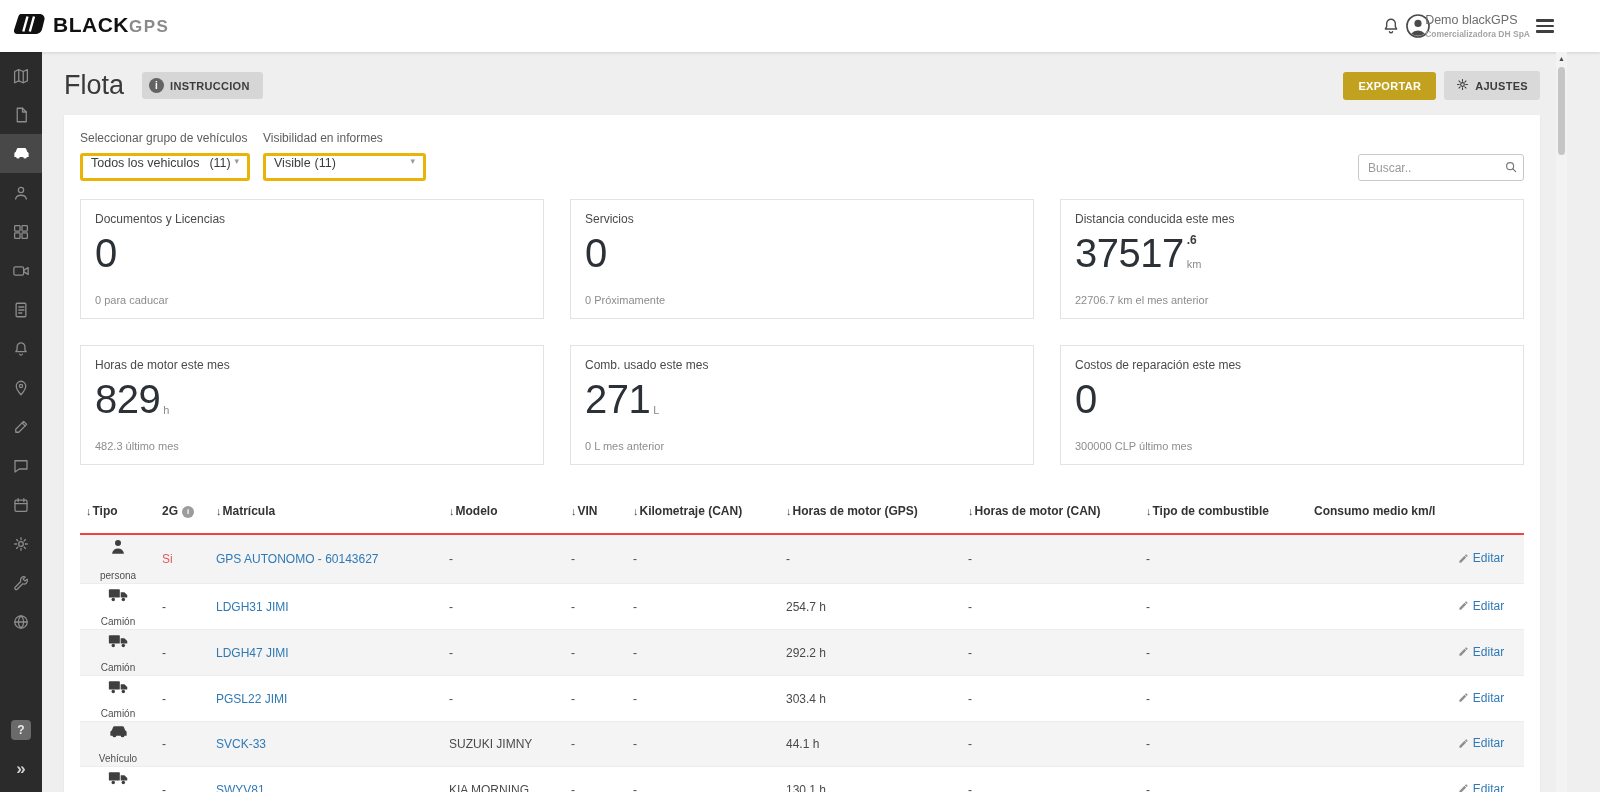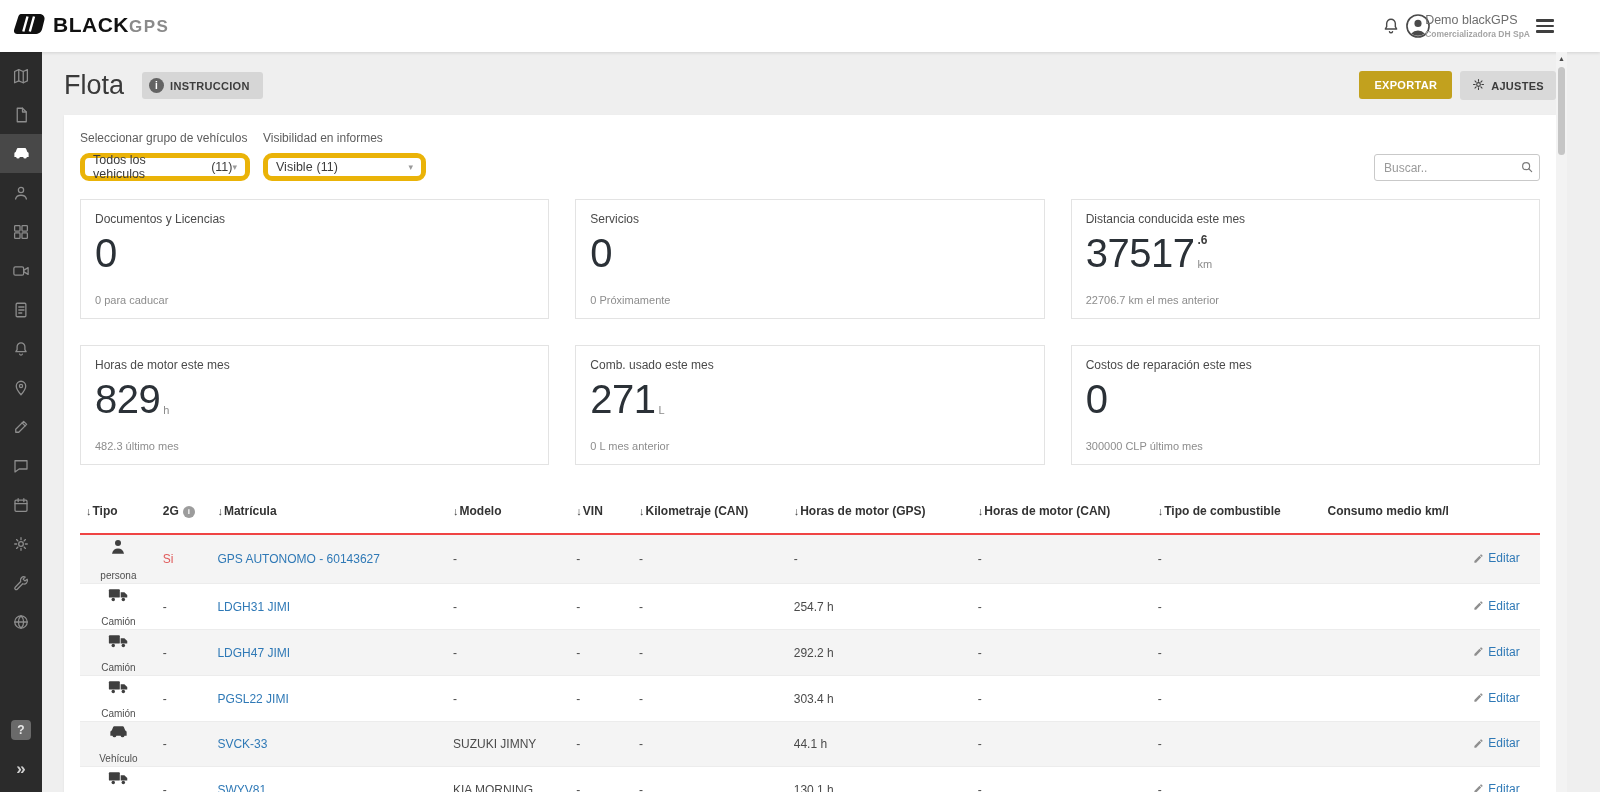--- a/index.html
+++ b/index.html
@@ -22,38 +22,38 @@
   
   .sidebar{position:absolute;top:52px;left:0;bottom:0;width:42px;background:#2b2b2b;display:flex;flex-direction:column;z-index:20;}
   .side-items{display:flex;flex-direction:column;padding-top:4px;}
   .side-item{width:42px;height:39px;display:flex;align-items:center;justify-content:center;color:#8d8d8d;cursor:pointer;}
   .side-item.active{background:#484848;color:#fff;}
   .sidebar-bottom{margin-top:auto;display:flex;flex-direction:column;padding-bottom:4px;}
   .help-box{width:20px;height:20px;border-radius:4px;background:#6a6a6a;color:#e9e9e9;font-size:12px;font-weight:700;display:flex;align-items:center;justify-content:center;}
   .expand-glyph{color:#cfcfcf;font-size:17px;font-weight:700;line-height:1;}
 
   
-  .main{position:absolute;top:52px;left:42px;width:1558px;height:740px;padding:12px 44px 0 22px;overflow:hidden;}
+  .main{position:absolute;top:52px;left:42px;width:1558px;height:740px;padding:12px 60px 0 22px;overflow:hidden;}
   .title-row{display:flex;align-items:center;justify-content:space-between;margin:6px 0 14px;}
   .title-left{display:flex;align-items:center;gap:18px;}
   .page-title{font-size:27px;font-weight:500;color:#3a3a3a;}
   .btn{border:none;cursor:pointer;font-family:inherit;border-radius:3px;font-weight:700;font-size:11px;letter-spacing:.3px;display:inline-flex;align-items:center;gap:6px;}
   .btn-instruction{background:#d6d6d6;color:#3c3c3c;padding:6px 13px 6px 7px;}
   .info-circle{width:15px;height:15px;border-radius:50%;background:#636363;color:#fff;font-size:10px;font-weight:700;display:inline-flex;align-items:center;justify-content:center;font-style:normal;}
-  .title-right{display:flex;gap:8px;align-items:flex-start;}
+  .title-right{display:flex;gap:8px;align-items:center;}
   .btn-export{background:#c2a11e;color:#fff;padding:8px 15px;}
   .btn-settings{background:#d9d9d9;color:#3c3c3c;padding:7px 12px;}
 
   .panel{background:#fff;box-shadow:0 1px 2px rgba(0,0,0,.07);padding:16px;min-height:720px;}
 
   
   .filters{display:flex;align-items:flex-end;}
   .filter-group{display:flex;flex-direction:column;margin-right:13px;}
   .filter-label{font-size:12px;color:#5d5d5d;margin-bottom:8px;white-space:nowrap;}
-  .select{border:5px solid #eab308;border-radius:9px;height:28px;display:flex;align-items:center;padding:0 8px;font-size:12.5px;color:#3c3c3c;cursor:pointer;background:#fff;}
+  .select{border:3px solid #eab308;border-radius:3px;height:28px;display:flex;align-items:flex-start;padding:0 8px;font-size:12.5px;color:#3c3c3c;cursor:pointer;background:#fff;}
   .select .caret{margin-left:auto;color:#9a9a9a;font-size:9px;}
   .sel-count{margin-left:10px;color:#3c3c3c;}
   .w-group{width:170px;}
   .w-vis{width:163px;}
   .search-wrap{margin-left:auto;position:relative;}
   .search-input{width:166px;height:27px;border:1px solid #c9c9c9;border-radius:3px;padding:0 26px 0 9px;font-size:12px;color:#3c3c3c;font-family:inherit;outline:none;background:#fff;}
   .search-input::placeholder{color:#9a9a9a;}
   .search-icon{position:absolute;right:6px;top:6px;color:#7a7a7a;}
 
   

